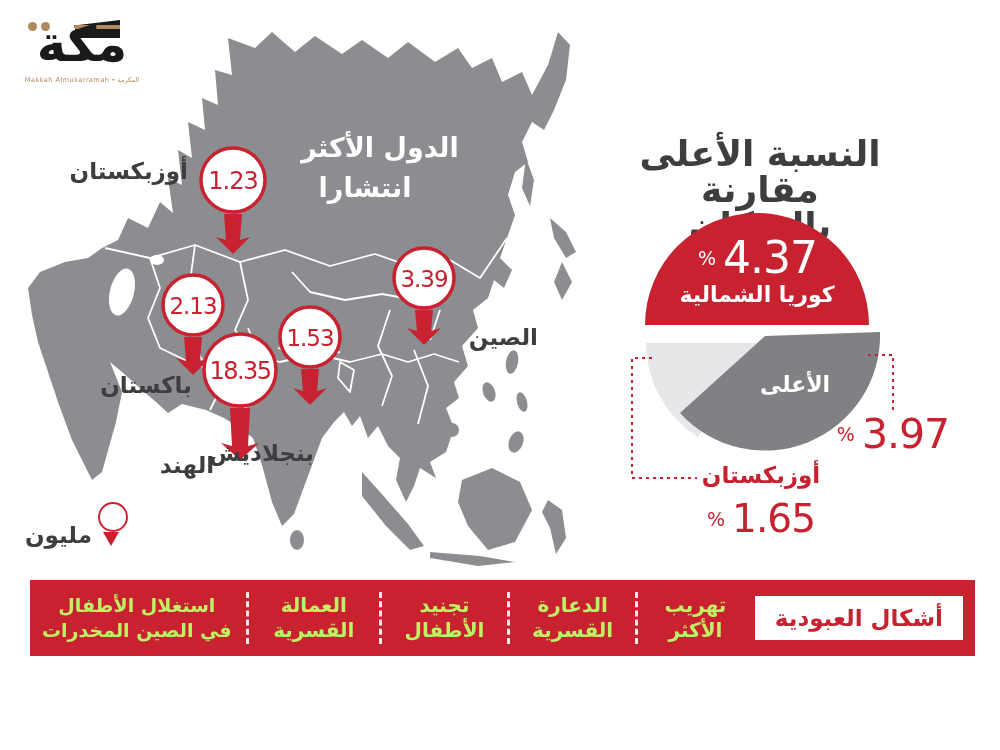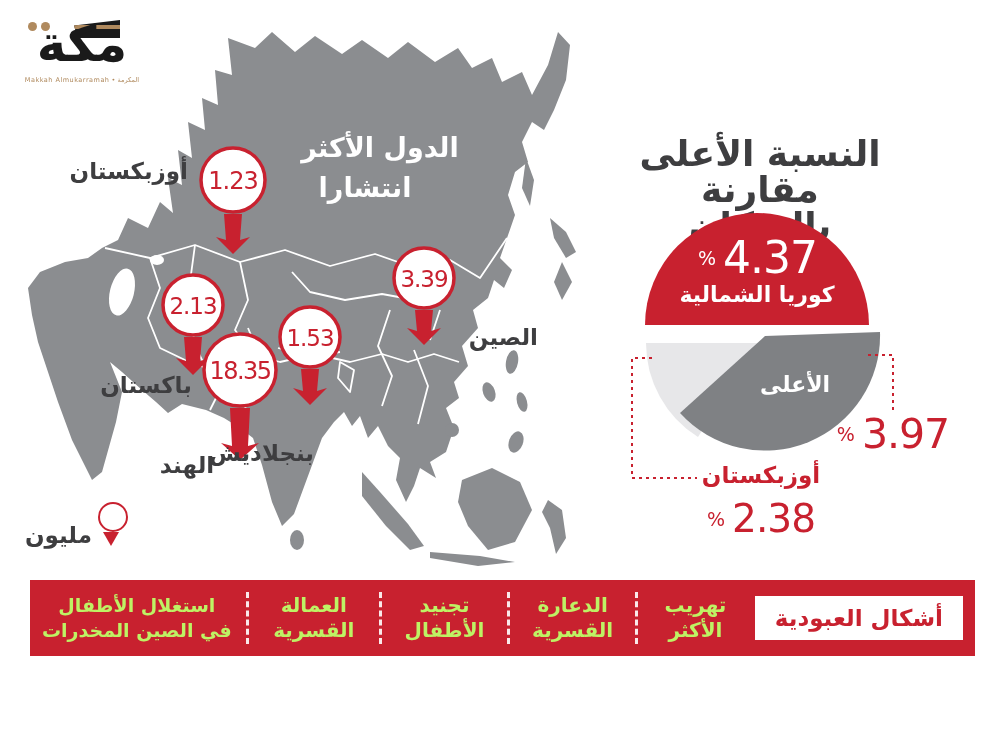--- a/index.html
+++ b/index.html
@@ -160,21 +160,21 @@
   </div>
   <div class="abs korea-label" style="left:672px;top:282px;width:170px;" dir="rtl">كوريا الشمالية</div>
   <div class="abs cambodia-label" style="left:735px;top:372px;width:120px;" dir="rtl">الأعلى</div>
   <div class="abs pct red-t" style="left:833px;top:410px;width:120px;font-size:41px;">
     <span class="sign">%</span>
     <span class="num">3.97</span>
   </div>
   <div class="abs uzb-label" style="left:695px;top:462px;width:132px;" dir="rtl">أوزبكستان</div>
   <div class="abs pct red-t" style="left:695px;top:496px;width:132px;font-size:39px;">
     <span class="sign">%</span>
-    <span class="num">2.38</span>
+    <span class="num">1.65</span>
   </div>
 
   <div class="abs bar" dir="rtl">
     <div class="bar-header">أشكال العبودية</div>
     <div class="bar-item w1">
       <div>تهريب</div>
       <div>الأكثر</div>
     </div>
     <div class="bar-sep"></div>
     <div class="bar-item w2">

